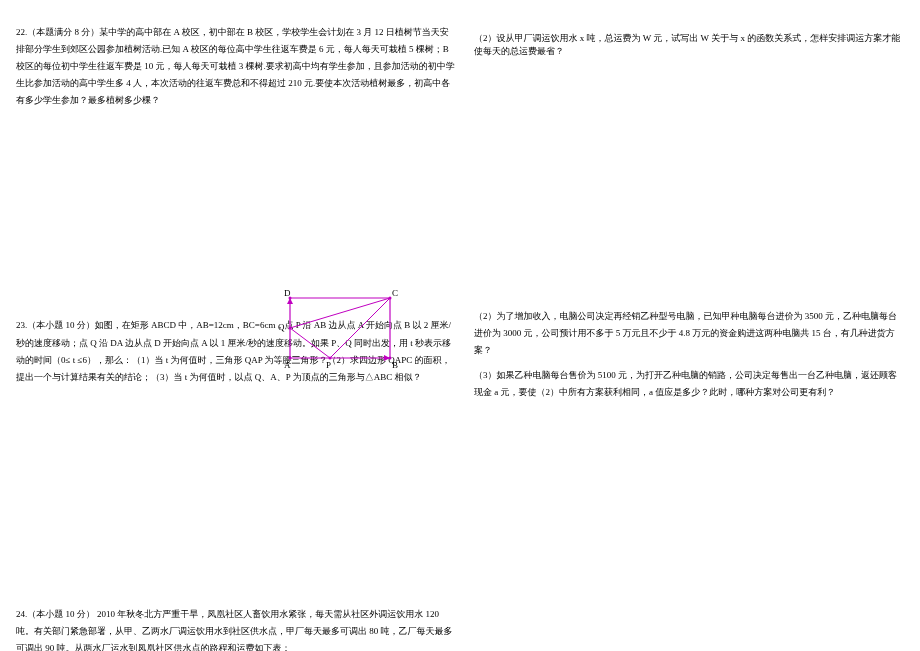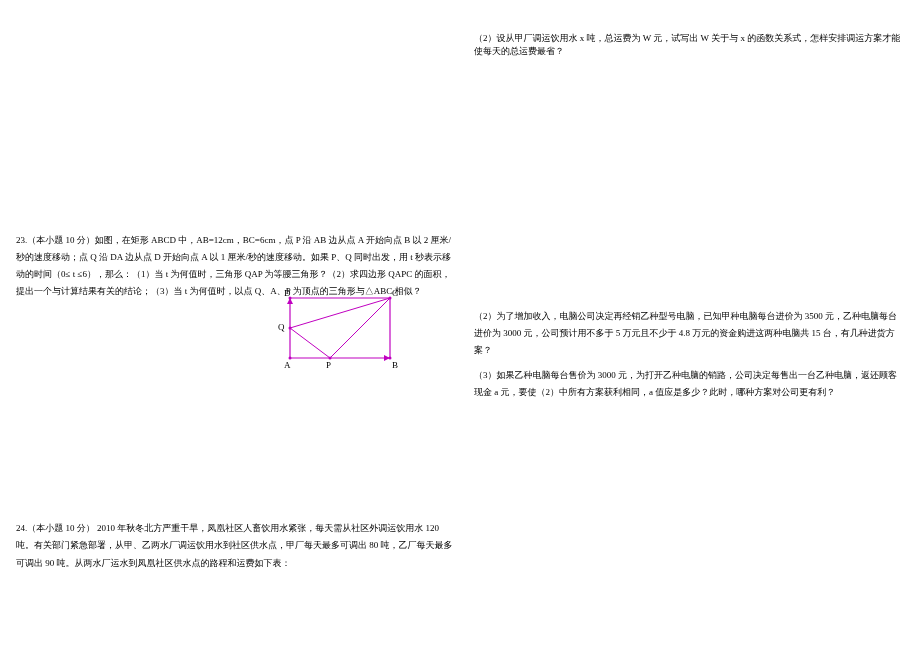--- a/index.html
+++ b/index.html
@@ -45,33 +45,34 @@
   .flabel {
     position: absolute;
     font-size: 9px;
     color: #000;
   }
 </style>
 </head>
 <body>
 
 <div class="left-col">
+  <div class="q22">22.（本题满分 8 分）某中学的高中部在 A 校区，初中部在 B 校区，学校学生会计划在 3 月 12 日植树节当天安排部分学生到郊区公园参加植树活动.已知 A 校区的每位高中学生往返车费是 6 元，每人每天可栽植 5 棵树；B 校区的每位初中学生往返车费是 10 元，每人每天可栽植 3 棵树.要求初高中均有学生参加，且参加活动的初中学生比参加活动的高中学生多 4 人，本次活动的往返车费总和不得超过 210 元.要使本次活动植树最多，初高中各有多少学生参加？最多植树多少棵？</div>
 
   <div class="q23">23.（本小题 10 分）如图，在矩形 ABCD 中，AB=12cm，BC=6cm，点 P 沿 AB 边从点 A 开始向点 B 以 2 厘米/秒的速度移动；点 Q 沿 DA 边从点 D 开始向点 A 以 1 厘米/秒的速度移动。如果 P、Q 同时出发，用 t 秒表示移动的时间（0≤ t ≤6），那么：（1）当 t 为何值时，三角形 QAP 为等腰三角形？（2）求四边形 QAPC 的面积，提出一个与计算结果有关的结论；（3）当 t 为何值时，以点 Q、A、P 为顶点的三角形与△ABC 相似？</div>
 
   <div class="q24">24.（本小题 10 分） 2010 年秋冬北方严重干旱，凤凰社区人畜饮用水紧张，每天需从社区外调运饮用水 120 吨。有关部门紧急部署，从甲、乙两水厂调运饮用水到社区供水点，甲厂每天最多可调出 80 吨，乙厂每天最多可调出 90 吨。从两水厂运水到凤凰社区供水点的路程和运费如下表：</div>
 
 </div>
 
 <div class="right-col">
   <div class="r1">（2）设从甲厂调运饮用水 x 吨，总运费为 W 元，试写出 W 关于与 x 的函数关系式，怎样安排调运方案才能使每天的总运费最省？</div>
 
   <div class="q25">
     <div style="margin-top:24px;">（2）为了增加收入，电脑公司决定再经销乙种型号电脑，已知甲种电脑每台进价为 3500 元，乙种电脑每台进价为 3000 元，公司预计用不多于 5 万元且不少于 4.8 万元的资金购进这两种电脑共 15 台，有几种进货方案？</div>
-    <div style="margin-top:8px;">（3）如果乙种电脑每台售价为 3000 元，为打开乙种电脑的销路，公司决定每售出一台乙种电脑，返还顾客现金 a 元，要使（2）中所有方案获利相同，a 值应是多少？此时，哪种方案对公司更有利？</div>
+    <div style="margin-top:8px;">（3）如果乙种电脑每台售价为 5100 元，为打开乙种电脑的销路，公司决定每售出一台乙种电脑，返还顾客现金 a 元，要使（2）中所有方案获利相同，a 值应是多少？此时，哪种方案对公司更有利？</div>
   </div>
 </div>
 
 <div class="figure">
   <svg viewBox="0 0 140 90">
 
     <line x1="20" y1="70" x2="120" y2="70" stroke="#c000c0" stroke-width="1.2"></line>
     <line x1="120" y1="70" x2="120" y2="10" stroke="#c000c0" stroke-width="1.2"></line>
     <line x1="120" y1="10" x2="20" y2="10" stroke="#c000c0" stroke-width="1.2"></line>
     <line x1="20" y1="10" x2="20" y2="70" stroke="#c000c0" stroke-width="1.2"></line>

